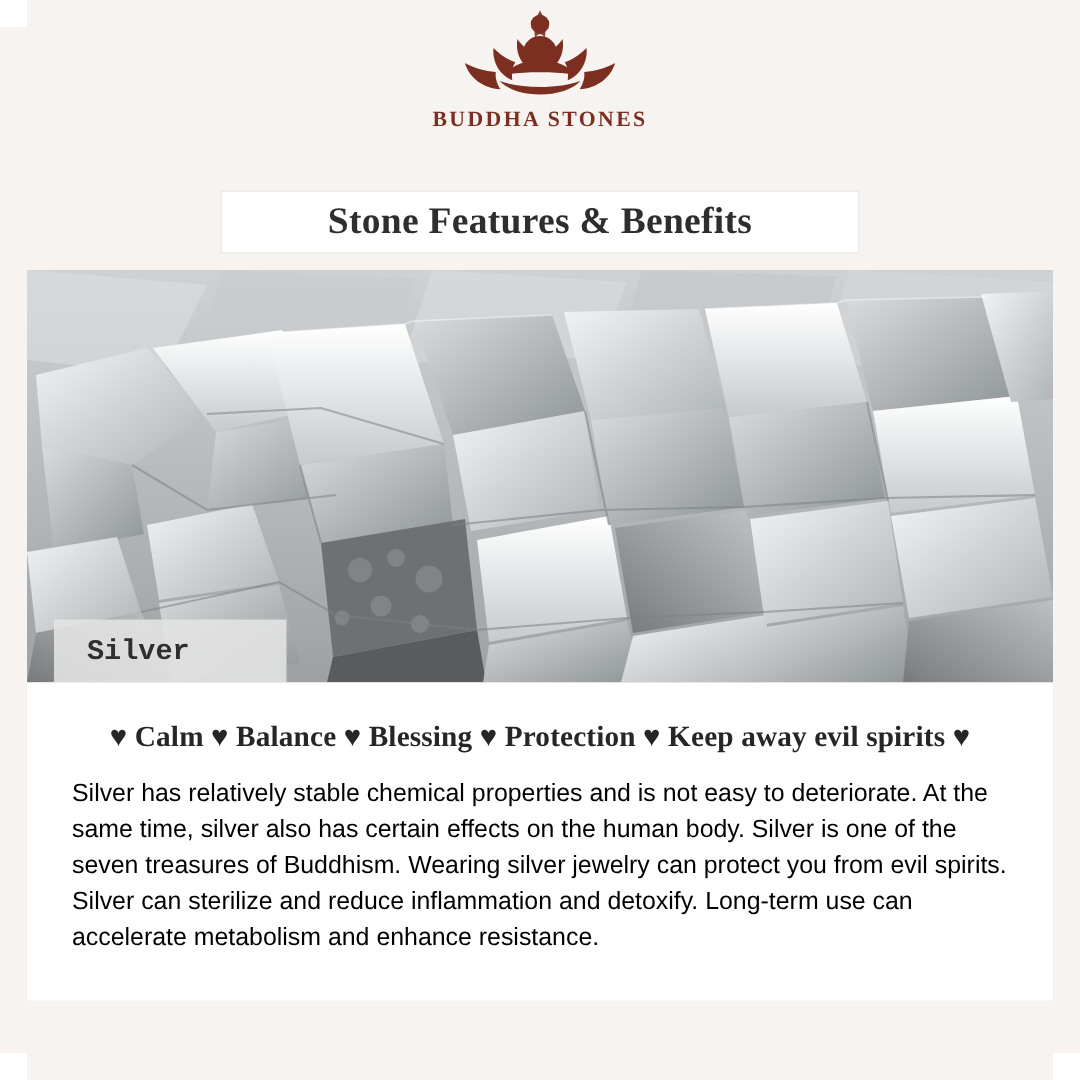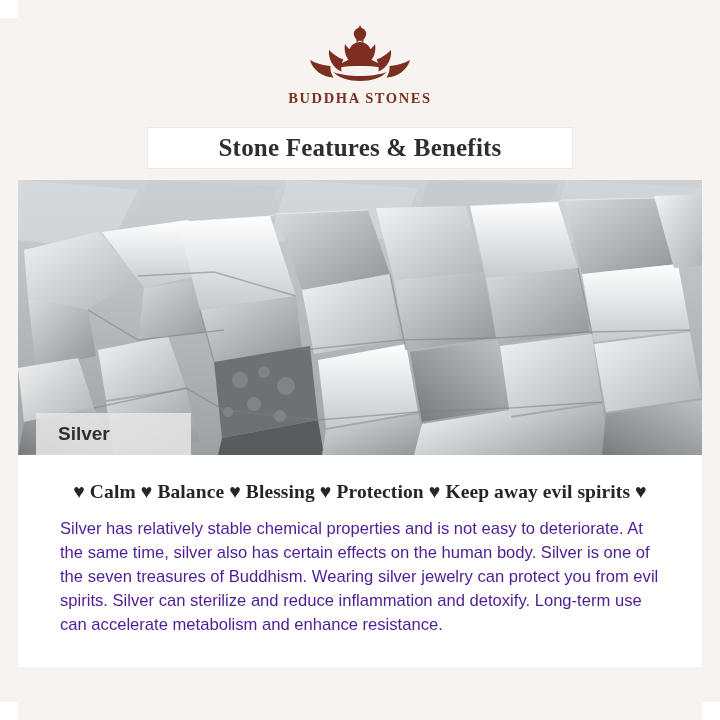--- a/index.html
+++ b/index.html
@@ -40,21 +40,21 @@
   
   .logo-block {
     position: absolute;
     left: 0; top: 0;
     width: 720px;
     height: 128px;
     display: flex;
     flex-direction: column;
     align-items: center;
     justify-content: flex-start;
-    padding-top: 22px;
+    padding-top: 4px;
     box-sizing: border-box;
   }
   .logo-mark {
     width: 150px;
     height: 66px;
     display: block;
   }
   .brand-name {
     margin-top: 2px;
     font-size: 14.5px;
@@ -104,21 +104,21 @@
     bottom: 0px;
     width: 155px;
     height: 42px;
     background: rgba(228,228,228,0.88);
     display: flex;
     align-items: center;
     padding-left: 22px;
     box-sizing: border-box;
   }
   .stone-tag-text {
-    font-family: Liberation Sans, sans-serif;
+    font-family: Liberation Mono, monospace;
     font-weight: 700;
     font-size: 19px;
     color: #2f2f2f;
   }
 
   
   .text-panel {
     position: absolute;
     left: 18px;
     top: 455px;
@@ -134,22 +134,22 @@
     font-size: 19.5px;
     color: #262626;
     text-align: center;
     margin: 0 0 14px 0;
     letter-spacing: 0.1px;
   }
   .desc {
     font-family: "Liberation Sans", sans-serif;
     font-size: 16.6px;
     line-height: 1.44;
-    color: #4c1d95;
-    margin: 12px;
+    color: #000000;
+    margin: 0;
     text-align: left;
   }
 
   
   .bottom-strip {
     position: absolute;
     left: 0;
     bottom: 0;
     width: 720px;
     height: 53px;

